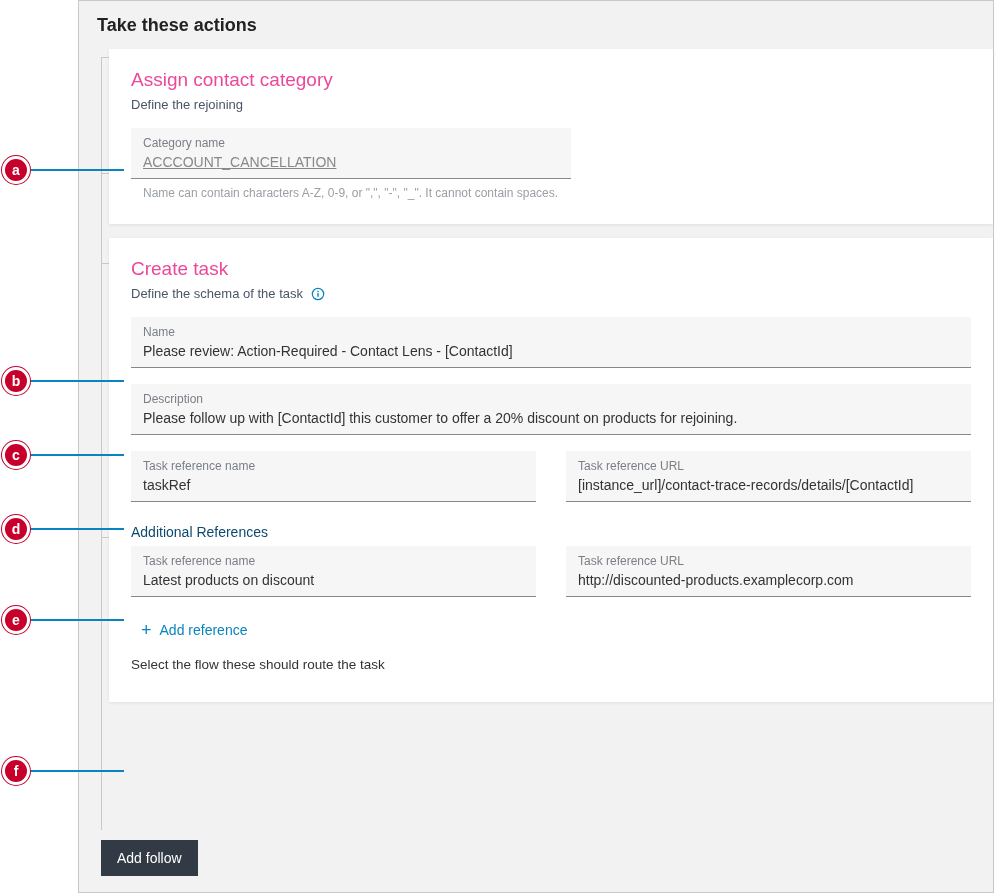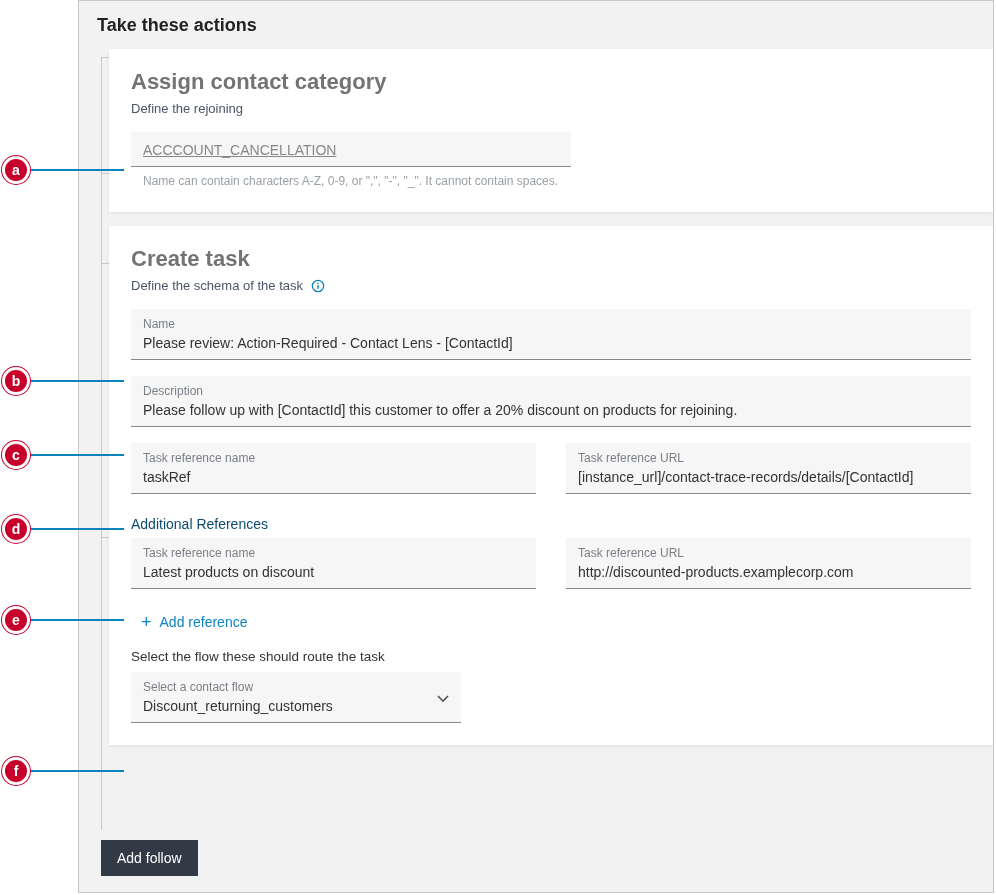--- a/index.html
+++ b/index.html
@@ -54,23 +54,23 @@
     top: 0;
     bottom: 0;
   }
   .card {
     background: #fff;
     box-shadow: 0 1px 3px rgba(0,0,0,0.08);
     padding: 20px 22px 22px 22px;
     margin-bottom: 14px;
   }
   .section-title {
-    font-size: 22px;
-    color: #737373;
-    font-weight: 700;
+    font-size: 19px;
+    color: #ec4899;
+    font-weight: 400;
     margin-bottom: 6px;
   }
   .section-sub {
     font-size: 13px;
     color: #4a5568;
   }
   .section-sub .info-ico {
     display: inline-flex;
     vertical-align: middle;
     margin-left: 4px;
@@ -215,20 +215,21 @@
     </div>
 
     <div class="cards">
 
       <div class="card">
         <div class="section-title">Assign contact category</div>
         <div class="section-sub">Define the rejoining</div>
 
         <div class="field-group half">
           <div class="field">
+            <div class="field-label">Category name</div>
             <input class="field-value muted" type="text" value="ACCCOUNT_CANCELLATION" style="">
           </div>
           <div class="field-hint">Name can contain characters A-Z, 0-9, or ",", "-", "_". It cannot contain spaces.</div>
         </div>
       </div>
 
       <div class="card">
         <div class="section-title">Create task</div>
         <div class="section-sub">
           <span>Define the schema of the task</span>
@@ -279,31 +280,20 @@
           </div>
         </div>
 
         <div class="add-ref">
           <span class="plus">+</span>
           <span>Add reference</span>
         </div>
 
         <div class="flow-caption">Select the flow these should route the task</div>
 
-        <div class="select-field">
-          <div class="field">
-            <div class="field-label">Select a contact flow</div>
-            <div class="field-value">Discount_returning_customers</div>
-            <span class="chev">
-              <svg width="12" height="8" viewBox="0 0 12 8">
-                  <path d="M1 1 L6 6 L11 1" fill="none" stroke="#555" stroke-width="1.6"></path>
-                </svg>
-            </span>
-          </div>
-        </div>
 
       </div>
 
     </div>
   </div>
 
   <button class="add-action">Add follow</button>
 </div>
 
 </body></html>

